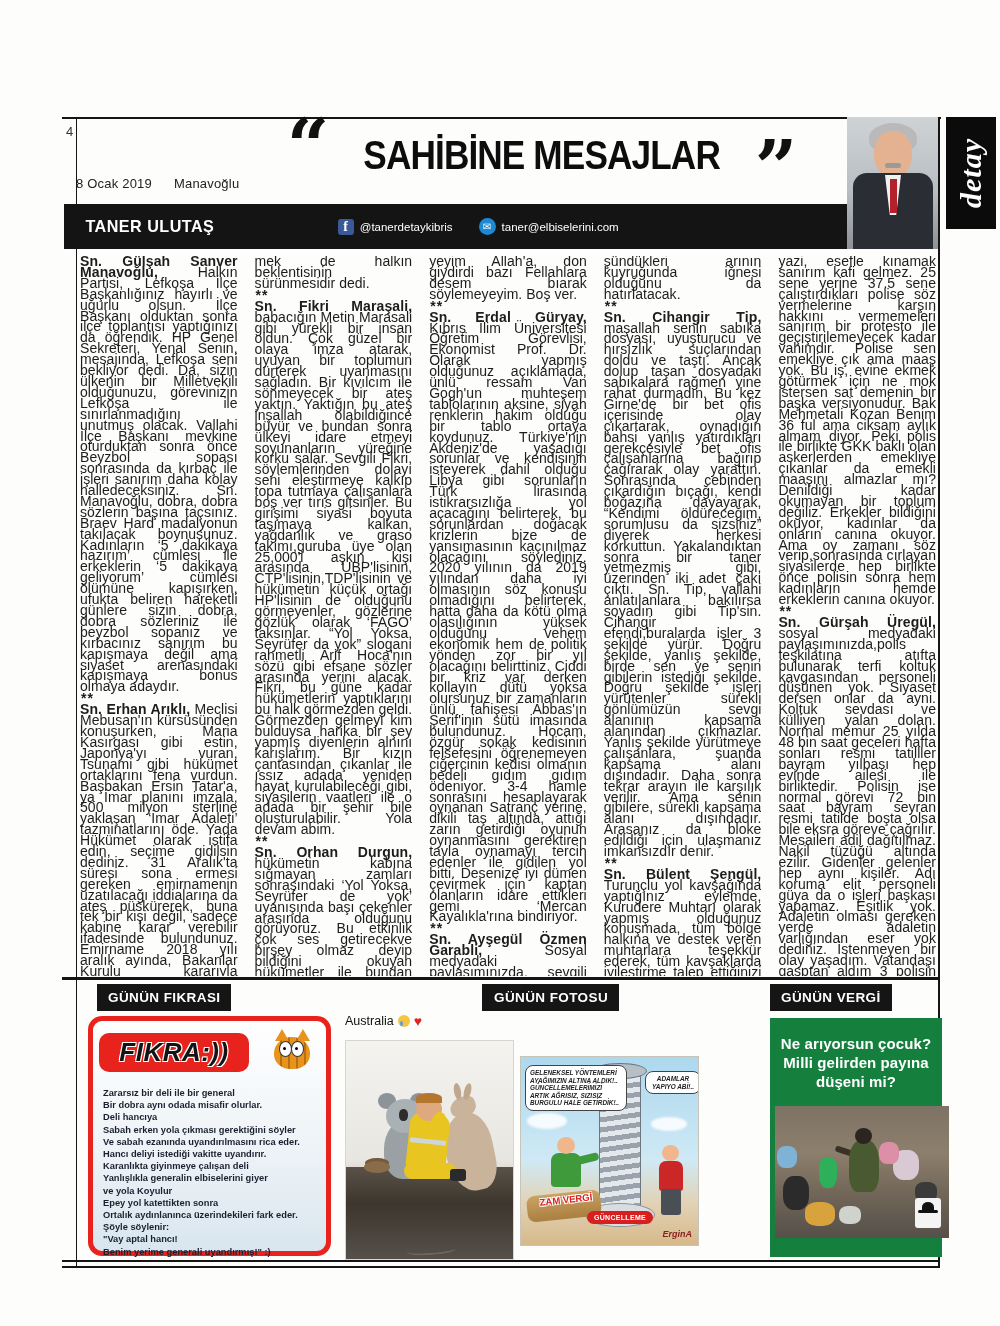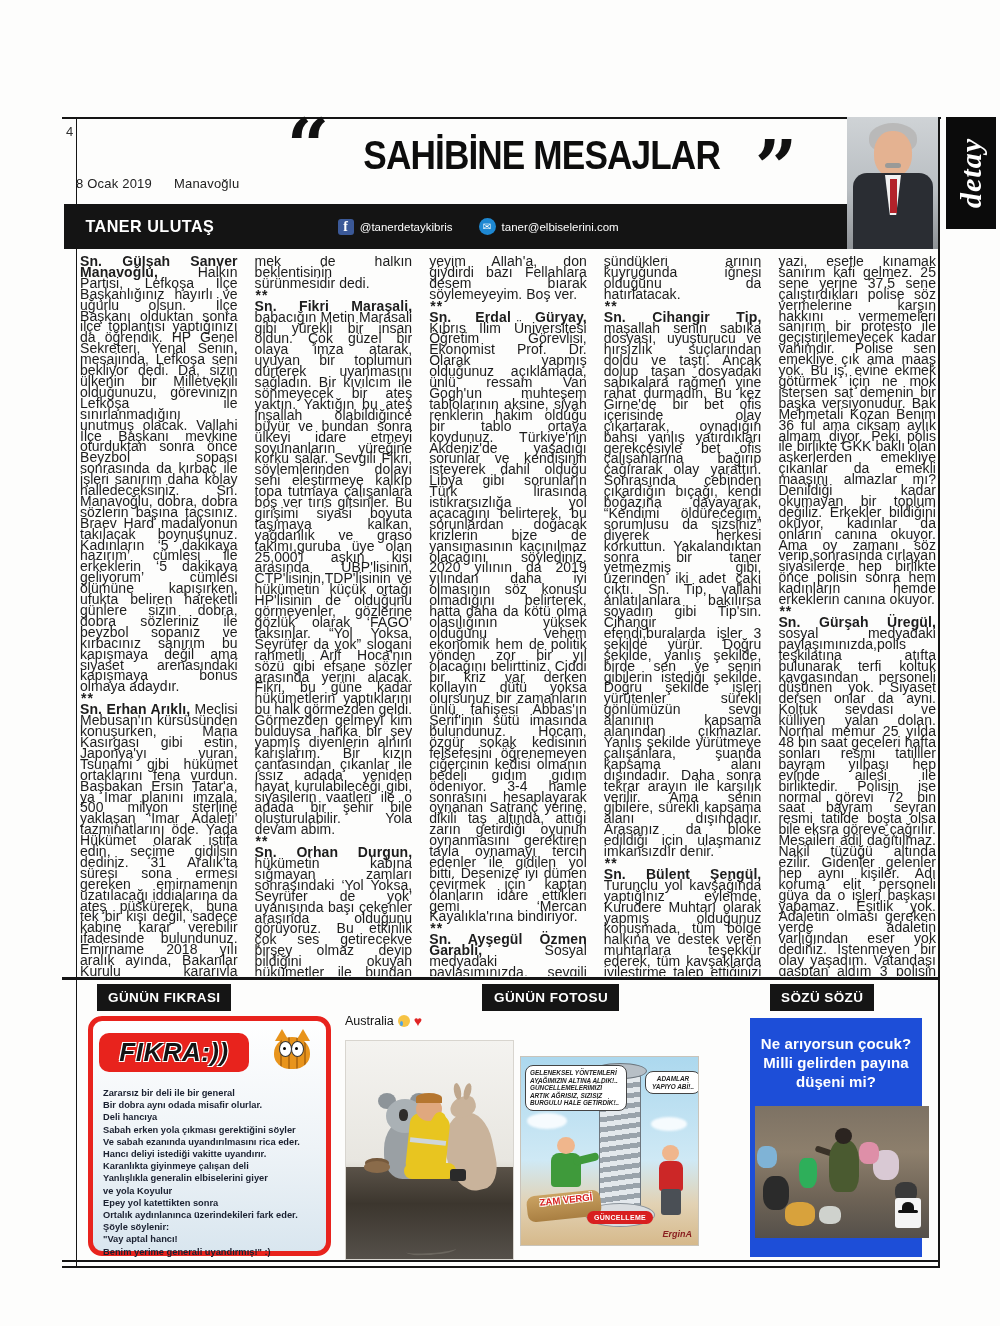--- a/index.html
+++ b/index.html
@@ -111,21 +111,21 @@
   .man1-arm{position:absolute;left:52px;top:98px;width:26px;height:8px;background:#3f9a3b;border-radius:4px;transform:rotate(-14deg);}
   .man2-body{position:absolute;left:138px;top:104px;width:24px;height:30px;background:#cc2727;border-radius:7px 7px 3px 3px;}
   .man2-head{position:absolute;left:141px;top:88px;width:17px;height:16px;background:#f0b68c;border-radius:50%;}
   .man2-legs{position:absolute;left:140px;top:132px;width:20px;height:26px;background:#4a4f55;border-radius:3px;}
   .bubble{position:absolute;background:#fff;border:1px solid #444;border-radius:8px;padding:3px 4px;
           font-size:6.4px;font-weight:bold;font-style:italic;color:#222;line-height:7.6px;}
   #bubble1{left:4px;top:8px;width:92px;}
   #bubble2{left:124px;top:14px;width:46px;text-align:center;}
   .cartoon-sign{position:absolute;right:6px;bottom:6px;font-size:9px;font-style:italic;font-weight:bold;color:#8a2020;}
   
-  #soz-box{left:750px;top:1018px;width:172px;height:239px;background:#1d4ed8;}
+  #soz-box{left:770px;top:1018px;width:172px;height:239px;background:#15803d;}
   #soz-quote{padding:16px 8px 10px 8px;color:#fff;font-weight:bold;font-size:15px;line-height:19px;text-align:center;letter-spacing:.1px;}
   #soz-photo{position:absolute;left:5px;top:88px;width:174px;height:132px;overflow:hidden;
       background:linear-gradient(180deg,#7d7264 0%,#8d7f6c 35%,#6e6356 70%,#55504a 100%);}
   .trash{position:absolute;border-radius:40%;}
   .child-dress{position:absolute;left:74px;top:34px;width:30px;height:52px;background:#4a5a30;border-radius:40% 40% 30% 30%;}
   .child-head{position:absolute;left:80px;top:22px;width:17px;height:16px;background:#2b2420;border-radius:50%;}
   .child-arm{position:absolute;left:60px;top:42px;width:18px;height:6px;background:#3a3228;border-radius:3px;transform:rotate(18deg);}
   .soz-logo{position:absolute;right:8px;bottom:10px;width:26px;height:30px;background:#f4f4f4;border-radius:3px;}
   .hat-crown{position:absolute;left:7px;top:4px;width:12px;height:10px;background:#111;border-radius:50% 50% 10% 10%;}
   .hat-brim{position:absolute;left:3px;top:12px;width:20px;height:3px;background:#111;border-radius:2px;}
@@ -209,21 +209,21 @@
         <p>yazi, esefle kınamak sanırım kafi gelmez. 25 sene yerine 37.5 sene çalıştırdıkları polise söz vermelerine karşın hakkını vermemeleri sanırım bir protesto ile geçiştirilemeyecek kadar vahimdir. Polise sen emekliye çık ama maaş yok. Bu iş, evine ekmek götürmek için ne mok istersen sat demenin bir başka versiyonudur. Bak Mehmetali Kozan Benim 36 ful ama ciksam aylık almam diyor. Peki polis ile birlikte GKK baklı olan askerlerden emekliye çıkanlar da emekli maaşını almazlar mı? Denildiği kadar okumayan bir toplum değiliz. Erkekler bildiğini okuyor, kadınlar da onların canına okuyor. Ama oy zamanı söz verip,sonrasında cırlayan siyasilerde hep birlikte önce polisin sonra hem kadınların hemde erkeklerin canına okuyor.</p>
         <div class="sep">**</div>
         <p><b>Sn. Gürşah Üregül, </b>sosyal medyadaki paylaşımınızda,polis teşkilatına atıfta bulunarak terfi koltuk kavgasından personeli düşünen yok. Siyaset dersen onlar da ayni. Koltuk sevdası ve külliyen yalan dolan. Normal memur 25 yılda 48 bin saat geceleri hafta sonları resmi tatilller bayram yılbaşı hep evinde ailesi ile birliktedir. Polisin ise normal görevi 72 bin saat bayram seyran resmi tatilde boşta olsa bile eksra göreve çağrılır. Mesaileri adil dağıtılmaz. Nakil tüzüğü altında ezilir. Gidenler gelenler hep aynı kişiler. Adı koruma elit personeli güya da o işleri başkası yapamaz. Eşitlik yok. Adaletin olması gereken yerde adaletin varlığından eser yok dediniz. İstenmeyen bir olay yaşadım. Vatandaşı gasptan aldım 3 polisin baş edemediği adama mudahale ettim. 2 telefonum kırıldı ana avrat sövdü saydı. Tutuklayıp karakola götürürken 2 kez tabancama el atıp küfürler ve tehditler savurdu. Gereken gücü kullanıp etkisiz hale getirdim. Aynı adam 3 ay sonra kaldığı apartmanda 3 genci darp edip bıçak çekti ve böyle bir karakter için 6 aydır açıktayım. Beni ifşa edenlerden haber yok ve o üst makamdan bir allahın kulu merak edip o 3 polis beni arayıp napan nasıl gider diye sormadı. Polisin polis bile dostu değil boşuna beklentiyin mezarda emeklilik keşin ifadesinde bulundunuz. Sn. Üregül, bu polis teşkilatında alem kaşar olmuş ama tost yapan yok. Bu nedenle,bazılarından sana hayır yok. önceden altını çizdiklerinin, şimdi üstünü çizmeye bak.</p>
       </div>
     </div>
 
   <div class="abs rule" id="rule-mid"></div>
 
   <div class="abs section-label" id="label-fikra">GÜNÜN FIKRASI</div>
   <div class="abs section-label" id="label-foto">GÜNÜN FOTOSU</div>
-  <div class="abs section-label" id="label-soz">SÖZÜ SÖZÜ</div>
+  <div class="abs section-label" id="label-soz">GÜNÜN VERGİ</div>
 
   <div class="abs" id="fikra-box">
     <div id="fikra-banner">
       <span id="fikra-logo">FIKRA:))</span>
     </div>
     <div id="garfield">
       <div class="gar-ear l"></div>
         <div class="gar-ear r"></div>
       <div class="gar-head"></div>
       <div class="gar-eye l"></div>

